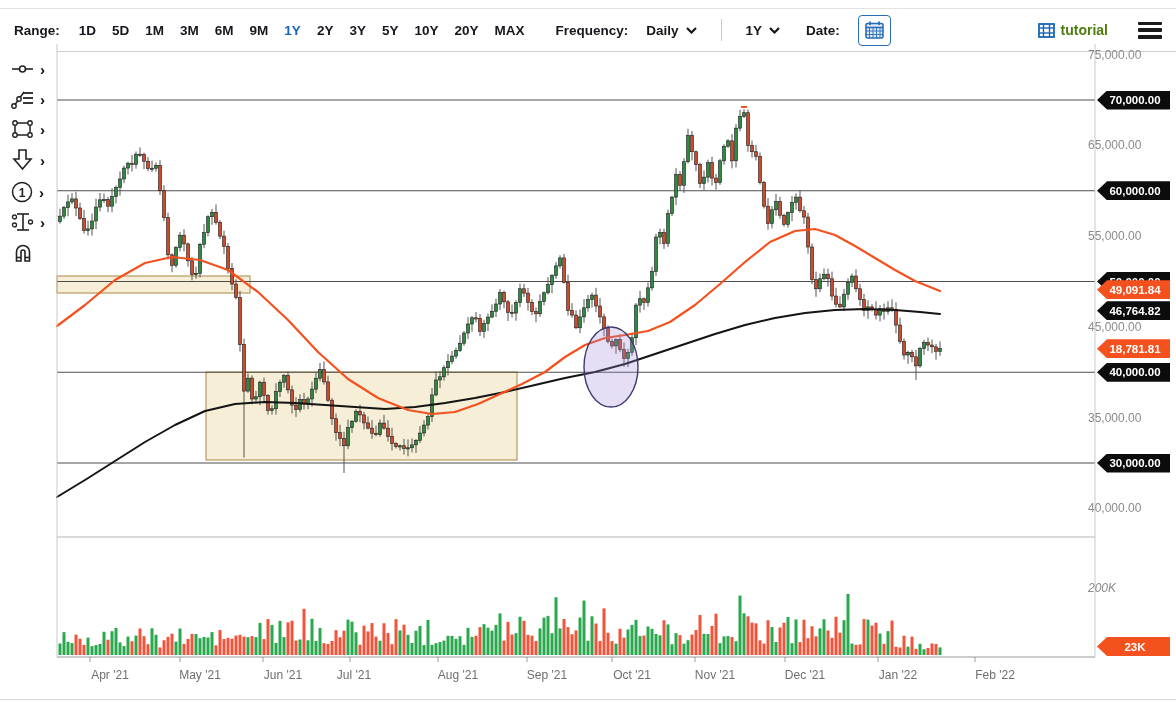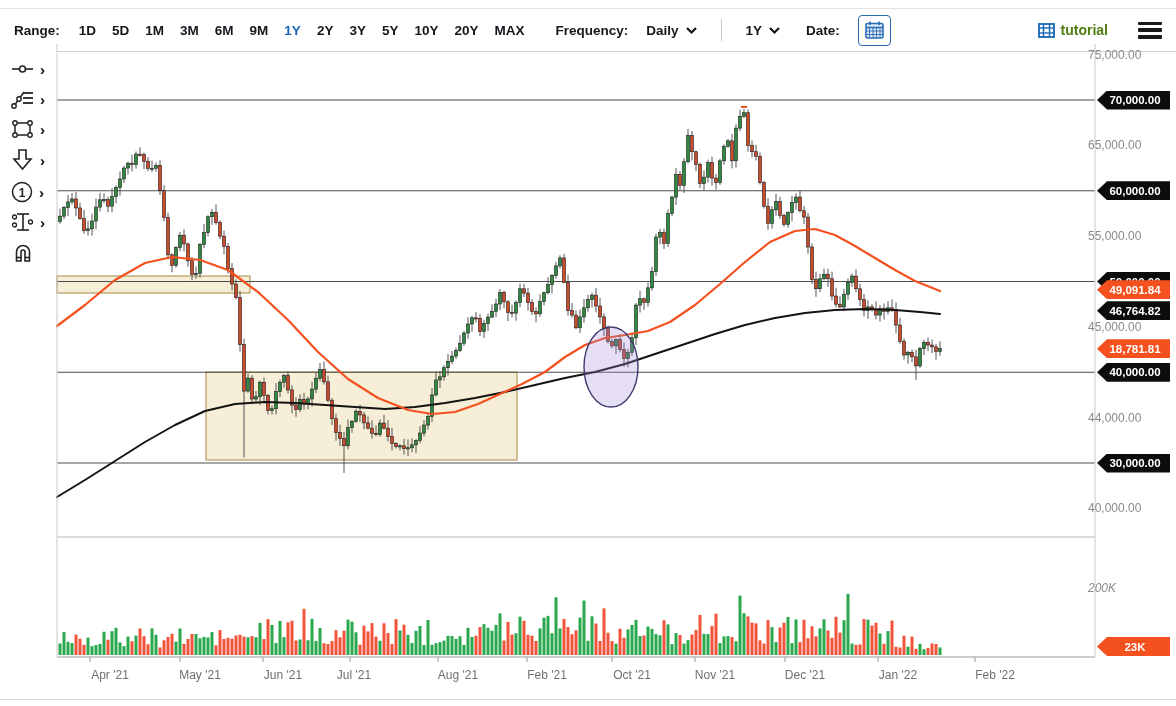--- a/index.html
+++ b/index.html
@@ -877,40 +877,40 @@
       <line x1="785" x2="785" y1="657" y2="662" stroke="#9a9a9a" stroke-width="1"></line>
       <line x1="878" x2="878" y1="657" y2="662" stroke="#9a9a9a" stroke-width="1"></line>
       <line x1="975" x2="975" y1="657" y2="662" stroke="#9a9a9a" stroke-width="1"></line>
     </svg>
 
   <div id="yAxis">
       <div class="ylab" style="top: 47.625px;">75,000.00</div>
       <div class="ylab" style="top: 138.375px;">65,000.00</div>
       <div class="ylab" style="top: 229.125px;">55,000.00</div>
       <div class="ylab" style="top: 319.875px;">45,000.00</div>
-      <div class="ylab" style="top: 410.625px;">44,000.00</div>
+      <div class="ylab" style="top: 410.625px;">35,000.00</div>
       <div class="ylab" style="top: 501.375px;">40,000.00</div>
       <div class="ylab" style="top: 581px; font-style: italic;">200K</div>
       <div class="tag black" style="top: 90.5px;">70,000.00</div>
       <div class="tag black" style="top: 181.25px;">60,000.00</div>
       <div class="tag black" style="top: 272px;">50,000.00</div>
       <div class="tag black" style="top: 362.75px;">40,000.00</div>
       <div class="tag black" style="top: 453.5px;">30,000.00</div>
       <div class="tag red" style="top: 280.242px;">49,091.84</div>
       <div class="tag black" style="top: 301.359px;">46,764.82</div>
       <div class="tag red" style="top: 339.184px;">18,781.81</div>
       <div class="tag red" style="top: 637px; text-align: center;">23K</div>
     </div>
   <div id="xAxis">
       <div class="xlab" style="left: 110px;">Apr '21</div>
       <div class="xlab" style="left: 200px;">May '21</div>
       <div class="xlab" style="left: 283px;">Jun '21</div>
       <div class="xlab" style="left: 354px;">Jul '21</div>
       <div class="xlab" style="left: 458px;">Aug '21</div>
-      <div class="xlab" style="left: 547px;">Feb '21</div>
+      <div class="xlab" style="left: 547px;">Sep '21</div>
       <div class="xlab" style="left: 632px;">Oct '21</div>
       <div class="xlab" style="left: 715px;">Nov '21</div>
       <div class="xlab" style="left: 805px;">Dec '21</div>
       <div class="xlab" style="left: 898px;">Jan '22</div>
       <div class="xlab" style="left: 995px;">Feb '22</div>
     </div>
 
   <div class="bottom-border"></div>
 </div>
 

